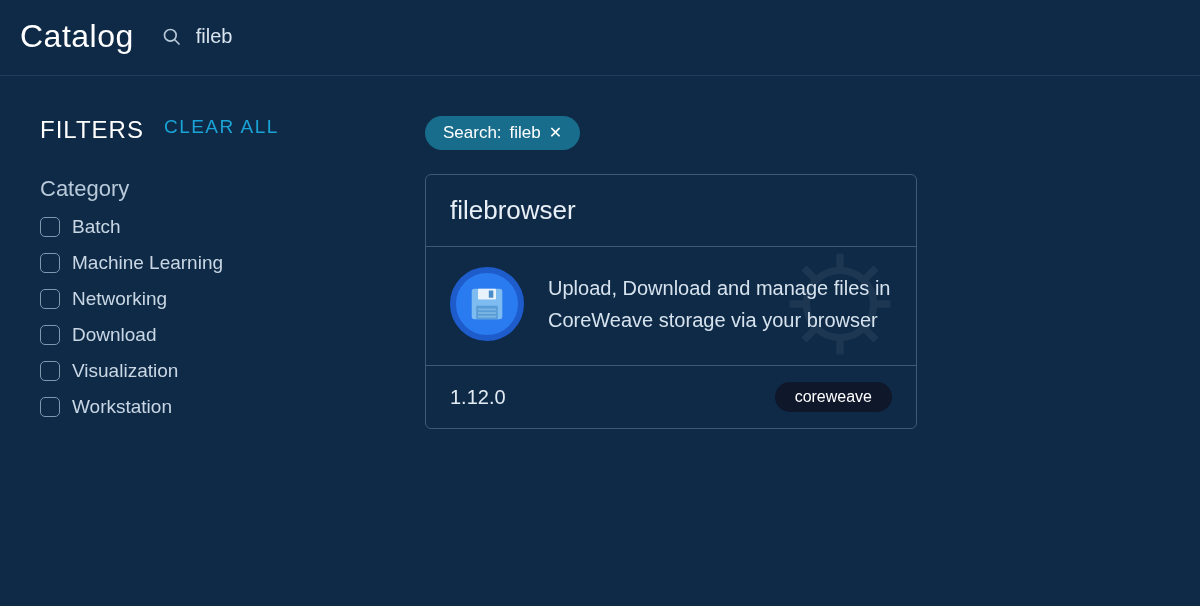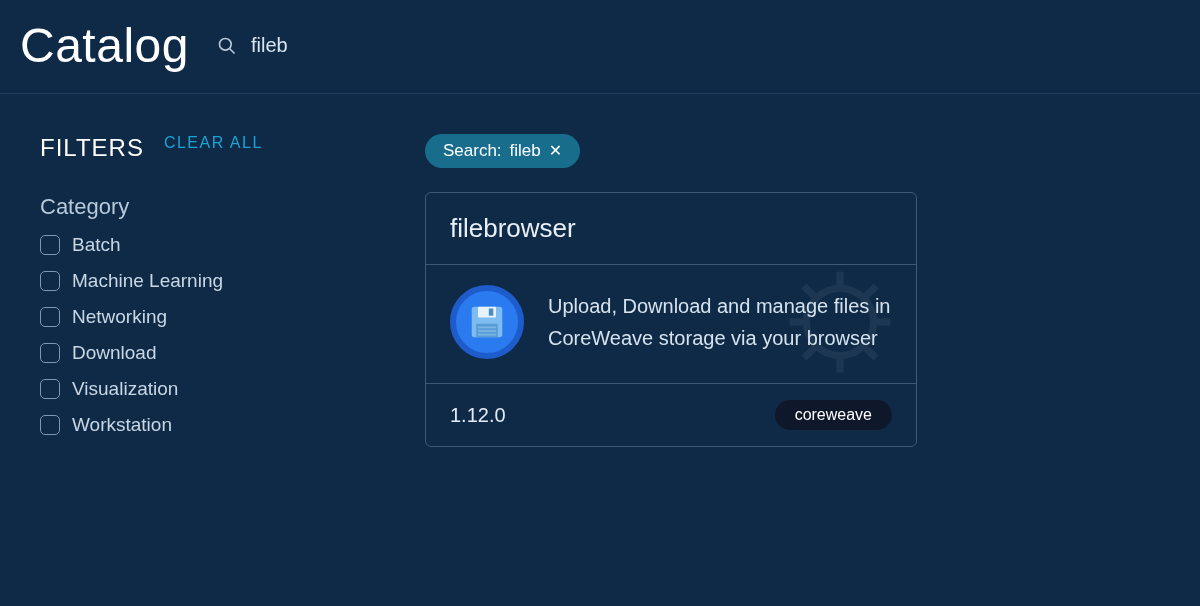--- a/index.html
+++ b/index.html
@@ -11,21 +11,21 @@
   height: 606px;
   overflow: hidden;
 }
 .topbar {
   display: flex;
   align-items: center;
   padding: 18px 20px 20px 20px;
   border-bottom: 1px solid #1c3d5c;
 }
 .title {
-  font-size: 48px;
+  font-size: 32px;
   font-weight: 300;
   letter-spacing: 0.5px;
   color: #fff;
 }
 .search-wrap {
   display: flex;
   align-items: center;
   margin-left: 28px;
   gap: 14px;
 }
@@ -52,21 +52,21 @@
   gap: 20px;
   margin-bottom: 32px;
 }
 .filters-label {
   font-size: 24px;
   font-weight: 400;
   letter-spacing: 1px;
 }
 .clear-all {
   color: #1aa3d6;
-  font-size: 16px;
+  font-size: 19px;
   font-weight: 500;
   letter-spacing: 1.5px;
   cursor: pointer;
 }
 .section-label {
   font-size: 22px;
   color: #b8c9d9;
   margin-bottom: 14px;
   font-weight: 400;
 }

